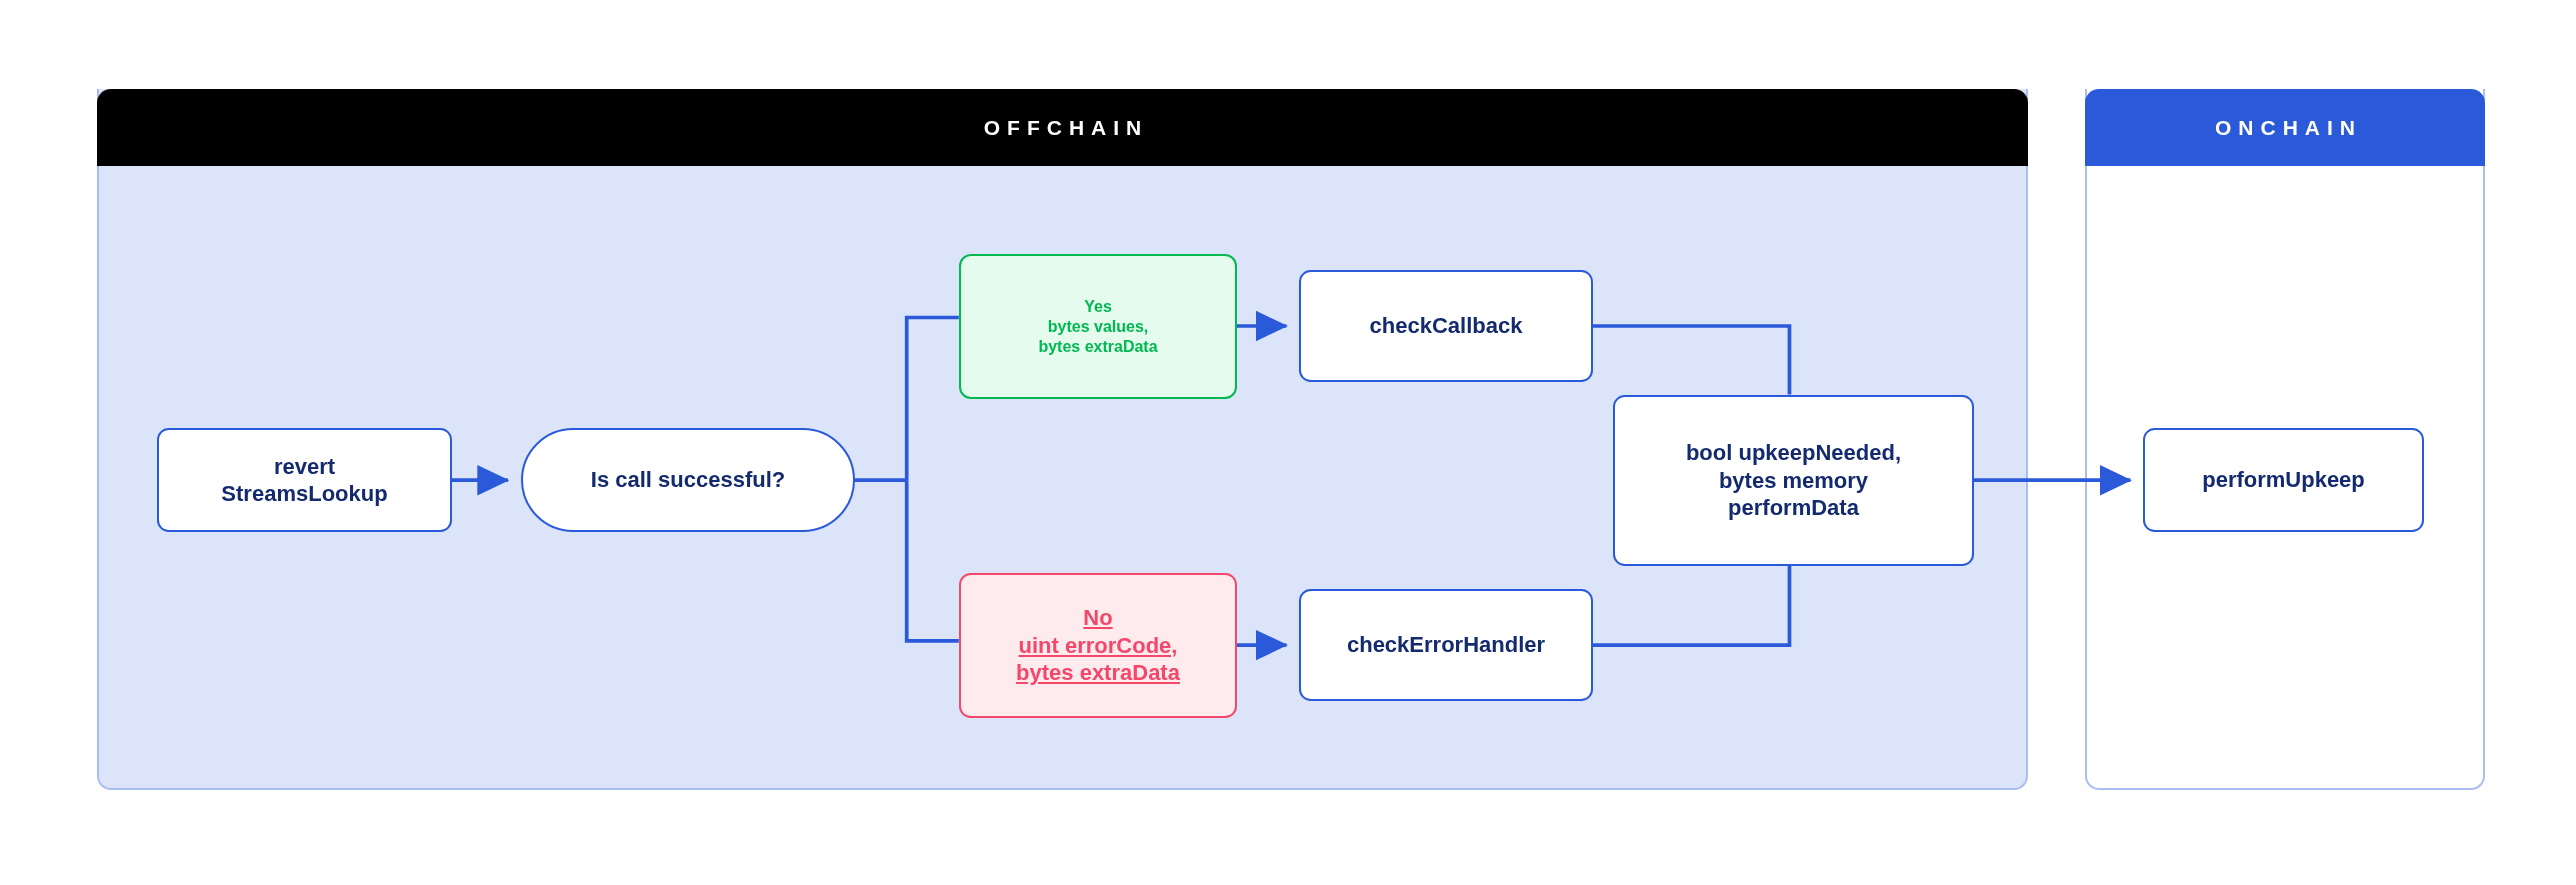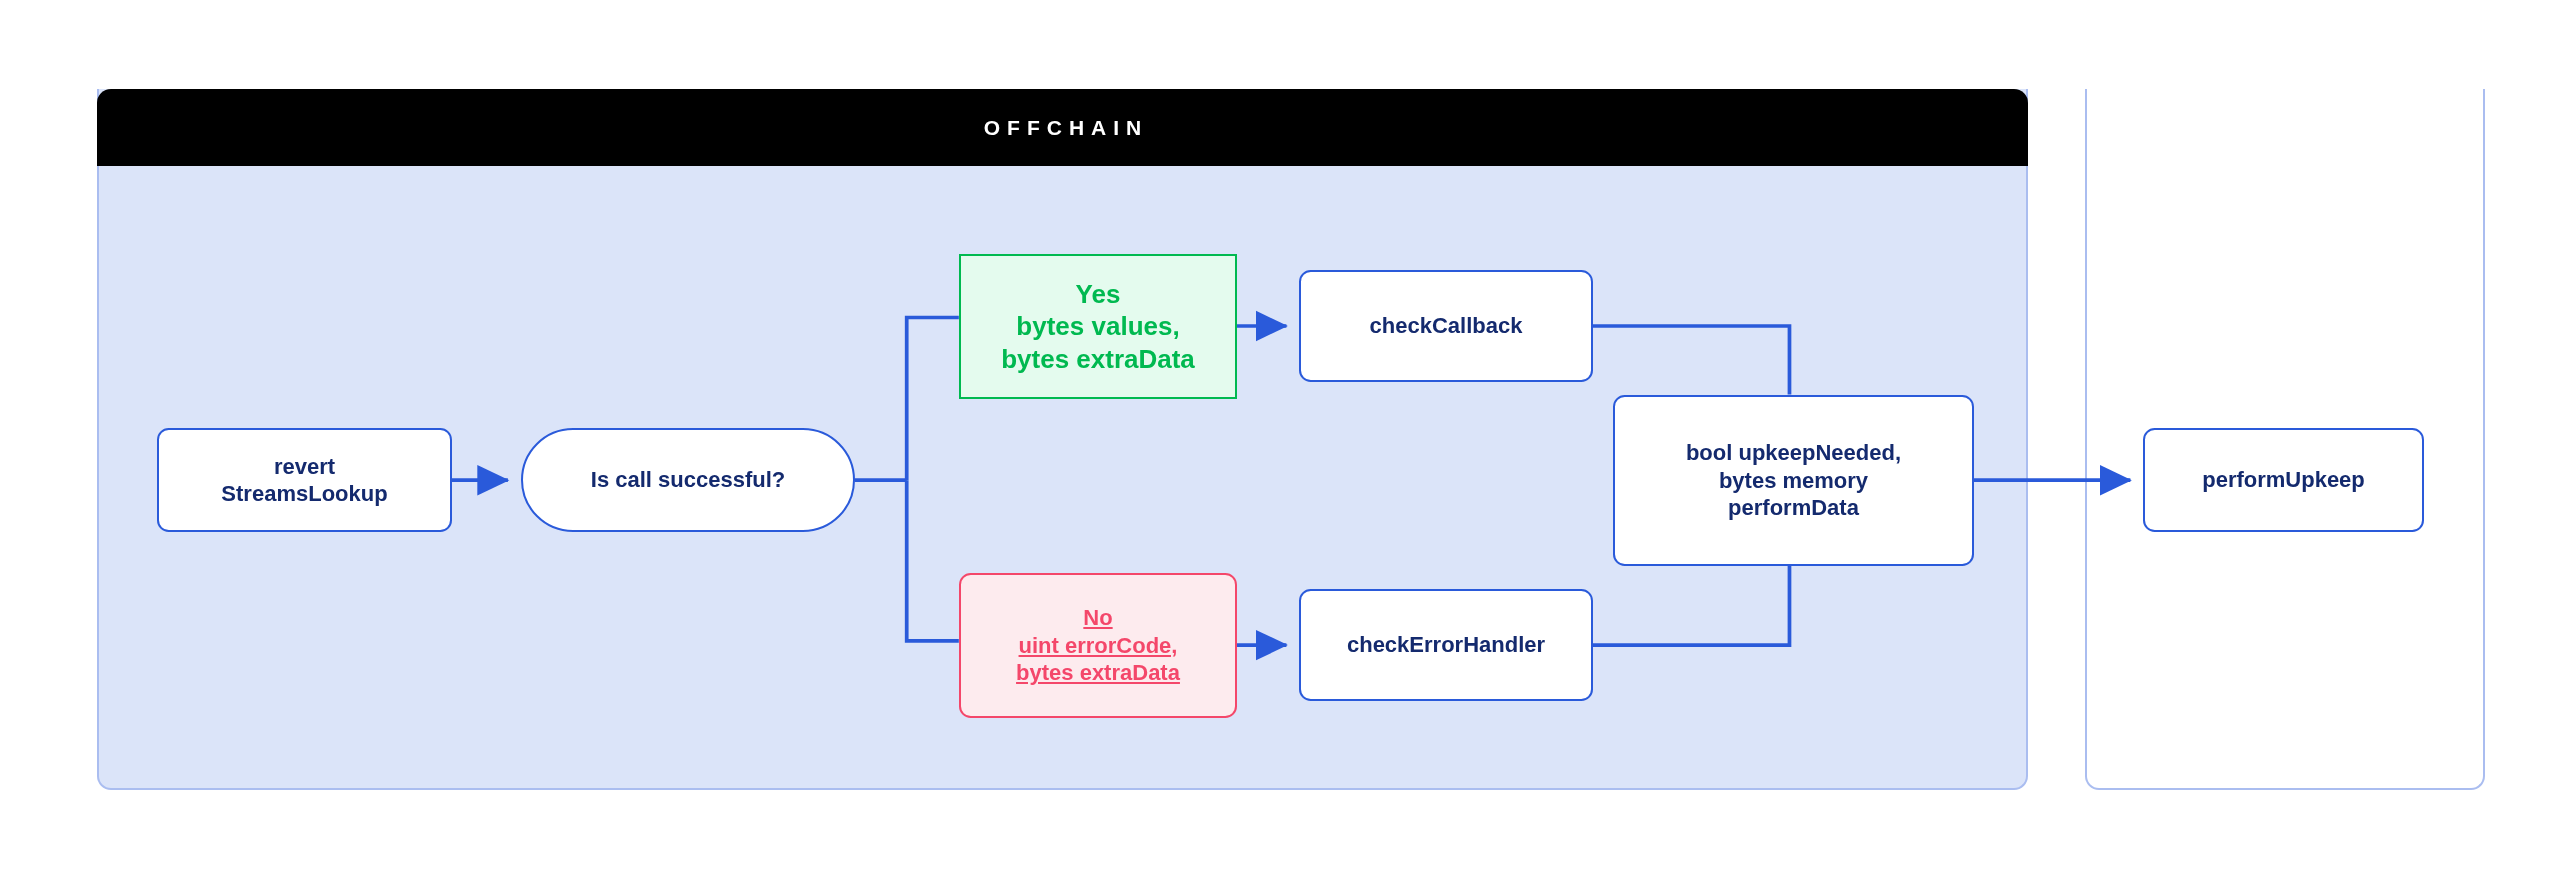--- a/index.html
+++ b/index.html
@@ -105,23 +105,23 @@
   .node-pill {
     background: #ffffff;
     border: 2.7px solid #2a5ada;
     border-radius: 160px;
     color: #142a6e;
     font-size: 22px;
   }
   .node-yes {
     background: #e4fbee;
     border: 2.7px solid #00b950;
-    border-radius: 0;
+    border-radius: 12px;
     color: #00b950;
-    font-size: 26px;
+    font-size: 16px;
   }
   .node-no {
     background: #fdebee;
     border: 2.7px solid #f4476a;
     border-radius: 11.7px;
     color: #f4476a;
     font-size: 22px;
     text-decoration: underline;
   }
 
@@ -166,20 +166,23 @@
 
       <path d="M 2995,1213 L 3365,1213 L 3365,1064"></path>
 
       <path d="M 3712,903 L 4006,903" marker-end="url(#arrowhead)"></path>
     </g>
   </svg>
 
   <div class="panel-header" id="header-offchain">
     <span>OFFCHAIN</span>
   </div>
+  <div class="panel-header" id="header-onchain">
+    <span>ONCHAIN</span>
+  </div>
 
   <div class="node node-box" id="node-revert">
     <span>revert
 StreamsLookup</span>
   </div>
 
   <div class="node node-pill" id="node-decision">
     <span>Is call successful?</span>
   </div>
 

